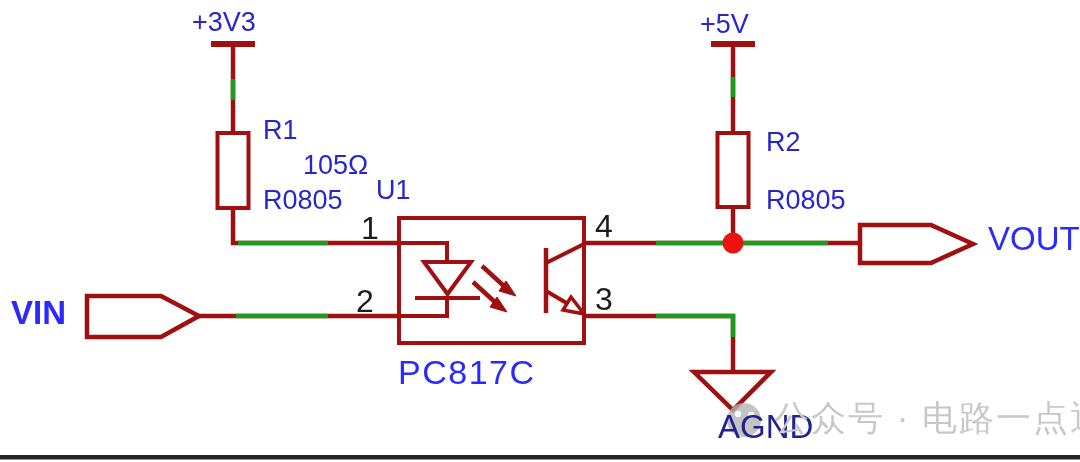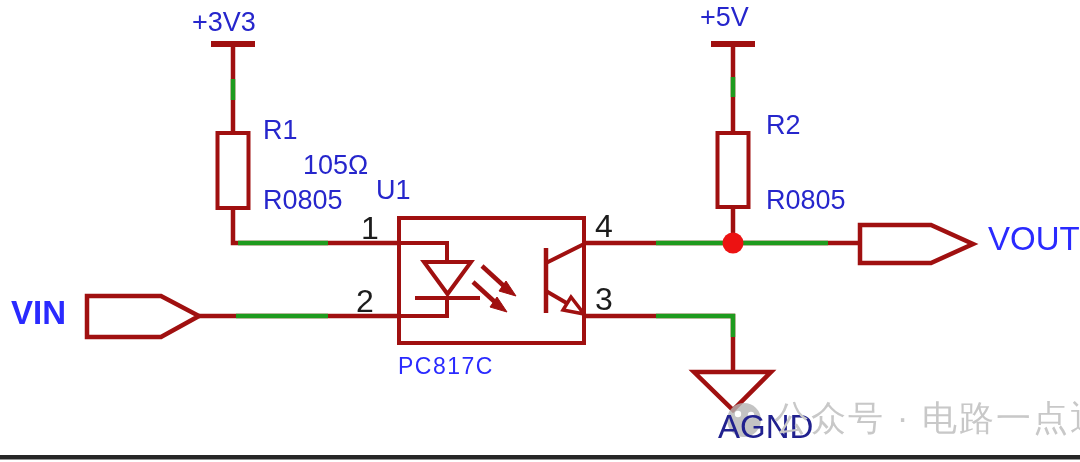--- a/index.html
+++ b/index.html
@@ -21,21 +21,21 @@
     overflow:hidden;
     font-family:"Liberation Sans","DejaVu Sans",sans-serif;
   }
   #schem-svg{position:absolute;left:0;top:0;width:1080px;height:462px;}
   .lbl{position:absolute;line-height:1;white-space:nowrap;}
   .desig{color:var(--desig);font-size:27px;}
   .netlbl{color:var(--netlbl);font-size:33px;}
   .pinno{color:var(--pin);font-size:32px;}
   .agndlbl{color:var(--agnd);font-size:33px;}
   .wmtext{color:var(--wm);font-size:35px;letter-spacing:2px;}
-  .partno{letter-spacing:1.5px;font-size:23px;}
+  .partno{letter-spacing:1.5px;font-size:34px;}
 </style>
 </head>
 <body>
 
 <div id="stage">
 
   <svg id="schem-svg" viewBox="0 0 1080 462">
 
     <g>
       <line x1="211" y1="44" x2="255" y2="44" stroke="var(--wire)" stroke-width="6"></line>
@@ -119,27 +119,27 @@
     <g opacity="0.8">
       <circle cx="744" cy="420" r="17" fill="#B5B5B5"></circle>
       <circle cx="738" cy="414" r="3.2" fill="#fff"></circle>
       <circle cx="751" cy="415" r="3.2" fill="#fff"></circle>
     </g>
 
     <rect x="0" y="455" width="1080" height="4.5" fill="var(--border)"></rect>
   </svg>
 
   <div class="lbl desig" style="left:192px;top:9px;">+3V3</div>
-  <div class="lbl desig" style="left:700px;top:4px;">+5V</div>
+  <div class="lbl desig" style="left:700px;top:11px;">+5V</div>
 
   <div class="lbl desig" style="left:263px;top:117px;text-align:center;">R1</div>
   <div class="lbl desig" style="left:263px;top:152px;margin-left:40px;">105Ω</div>
   <div class="lbl desig" style="left:263px;top:187px;">R0805</div>
 
-  <div class="lbl desig" style="left:766px;top:112px;">R2</div>
+  <div class="lbl desig" style="left:766px;top:129px;">R2</div>
   <div class="lbl desig" style="left:766px;top:187px;">R0805</div>
 
   <div class="lbl desig" style="left:376px;top:177px;">U1</div>
   <div class="lbl netlbl partno" style="left:398px;top:355px;">PC817C</div>
 
   <div class="lbl pinno" style="left:361px;top:212px;">1</div>
   <div class="lbl pinno" style="left:356px;top:285px;">2</div>
   <div class="lbl pinno" style="left:595px;top:210px;">4</div>
   <div class="lbl pinno" style="left:595px;top:283px;">3</div>
 

